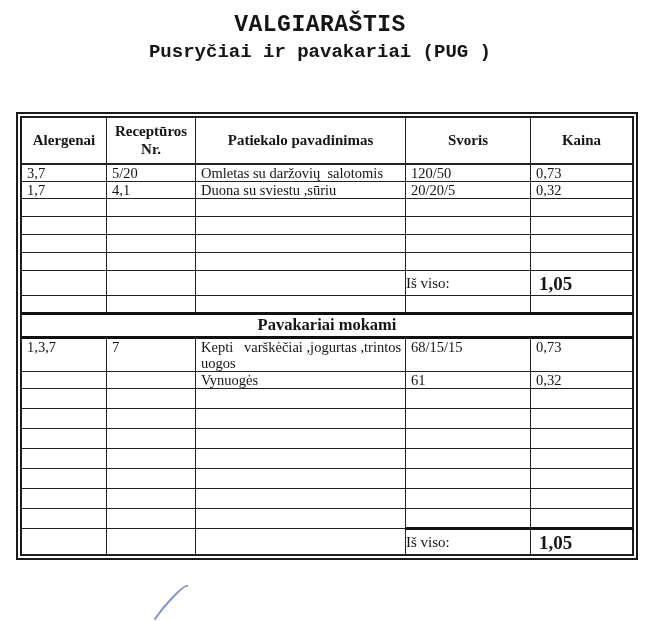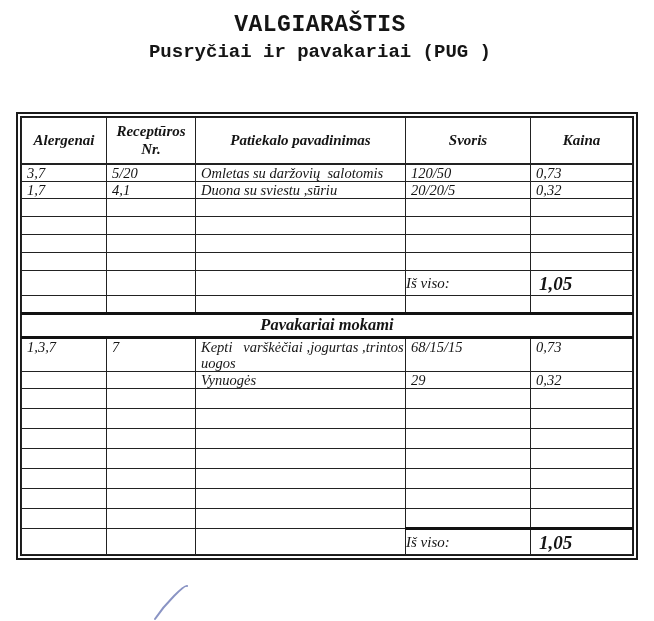--- a/index.html
+++ b/index.html
@@ -15,21 +15,20 @@
   .title-block { position: absolute; top: 12px; left: 0; width: 640px; text-align: center; font-family: Liberation Mono, monospace; }
   .title-main { font-size: 23px; font-weight: bold; letter-spacing: 0.5px; }
   .title-date { font-size: 19px; font-weight: bold; margin-top: 3px; }
   .title-sub  { font-size: 19px; font-weight: bold; margin-top: 3px; }
 
   .table-outer {
     position: absolute; left: 16px; top: 112px; width: 622px;
     border: 2px solid #1a1a1a;
     padding: 2px;
     background: #fff;
-    font-style: italic;
   }
   .table-inner { border: 1px solid #1a1a1a; }
 
   table { width: 100%; border-collapse: collapse; table-layout: fixed; }
   td, th { border: 1px solid #222; overflow: hidden; }
 
   th.colhead {
     font-size: 15px; font-weight: bold; text-align: center; vertical-align: middle;
     height: 46px; line-height: 18px; padding: 0 2px;
     border-bottom-width: 2px;
@@ -153,21 +152,21 @@
           <td class="cell">1,3,7</td>
           <td class="cell">7</td>
           <td class="cell">Kepti   varškėčiai ,jogurtas ,trintos uogos</td>
           <td class="cell">68/15/15</td>
           <td class="cell">0,73</td>
         </tr>
         <tr class="r17">
           <td class="cell"></td>
           <td class="cell"></td>
           <td class="cell">Vynuogės</td>
-          <td class="cell">29</td>
+          <td class="cell">61</td>
           <td class="cell">0,32</td>
         </tr>
 
         <tr class="r20">
           <td class="cell"></td>
               <td class="cell"></td>
               <td class="cell"></td>
               <td class="cell"></td>
               <td class="cell"></td>
         </tr>

